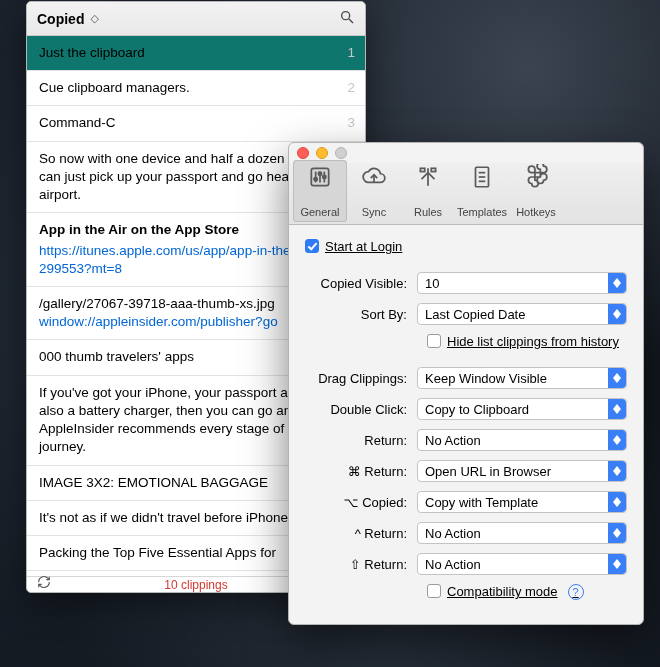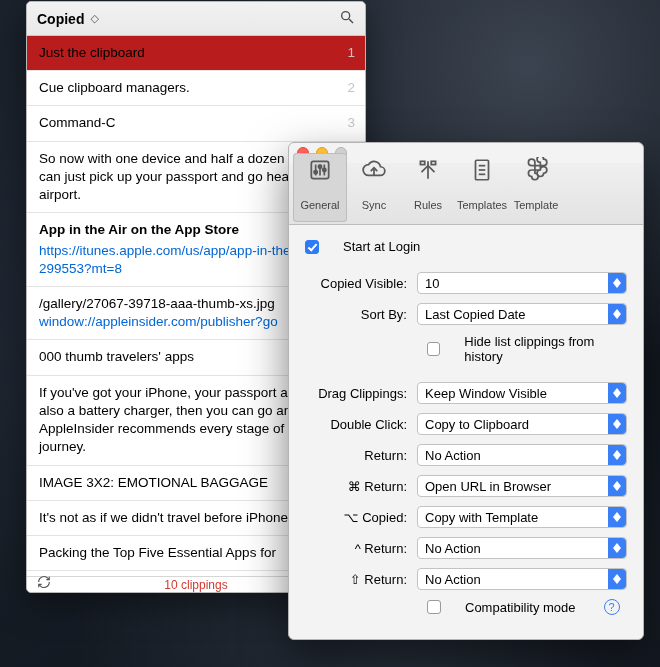--- a/index.html
+++ b/index.html
@@ -42,21 +42,21 @@
   .cb-spacer { flex: 1; }
   .cb-search-icon { width: 16px; height: 16px; color: #4a4a4a; }
   .cb-list { flex: 1; overflow: hidden; }
   .cb-row {
     border-bottom: 1px solid #e3e3e3;
     padding: 8px 12px 8px 12px;
     position: relative;
     font-size: 13.5px;
     line-height: 1.35;
   }
-  .cb-row.selected { background: #b91c1c; }
+  .cb-row.selected { background: #0f766e; }
   .cb-row .idx {
     position: absolute; right: 10px; top: 8px;
     color: #c5c5c5;
   }
   .cb-row .bold-line { font-weight: 700; margin-bottom: 2px; }
   .cb-row .link { color: #0066d6; word-break: break-all; }
   .cb-footer {
     height: 16px;
     border-top: 1px solid #d6d6d6;
     display: flex; align-items: flex-end;
@@ -91,33 +91,33 @@
   .toolbar {
     height: 62px;
     background: linear-gradient(#efefef, #e3e3e3);
     border-bottom: 1px solid #bcbcbc;
     display:flex; align-items:flex-end; gap: 0;
     padding: 0 4px 2px 4px;
   }
   .tool {
     width: 54px;
     display:flex; flex-direction:column; align-items:center; gap:14px;
-    padding: 4px 0 11px 0;
+    padding: 4px 0 4px 0;
     border-radius: 4px;
     font-size: 11px; color:#444;
   }
   .tool.selected { background:#d6d6d6; box-shadow: inset 0 0 0 1px #bdbdbd; }
   .tool svg { width:26px; height:26px; color:#5a5a5a; }
 
   .pref-body { padding: 14px 16px 18px 16px; }
   .form-row { display:flex; align-items:center; margin-bottom: 9px; }
   .form-row.gap-top { margin-top: 18px; }
   .form-label { width: 112px; text-align:right; padding-right:10px; font-size:13px; color:#000; }
   .form-field { flex:1;border-radius:7px; }
-  .chk-row { display:flex; align-items:center; gap:24px; margin-bottom:6px; }
+  .chk-row { display:flex; gap:6px; margin-bottom:6px;text-decoration:underline; }
   .chk-row.indent { margin-left: 122px; }
   .chk-row label { font-size:13px; }
   input[type=checkbox] {
     width:14px; height:14px; appearance:none;
     border:1px solid #9a9a9a; border-radius:3px; background:#fff;
     position:relative;
   }
   input[type=checkbox]:checked {
     background:#2f7bf6; border-color:#2f7bf6;
   }
@@ -264,21 +264,21 @@
             <line x1="9" y1="8" x2="15" y2="8"></line>
             <line x1="9" y1="12" x2="15" y2="12"></line>
             <line x1="9" y1="16" x2="15" y2="16"></line>
           </svg></span>
         <span>Templates</span>
       </div>
       <div class="tool">
         <span><svg viewBox="0 0 24 24" fill="none" stroke="currentColor" stroke-width="1.6">
             <path d="M8 8a3 3 0 1 1 0-6 3 3 0 0 1 3 3v10a3 3 0 1 1-3 3 3 3 0 0 1 0-6h8a3 3 0 1 1 3 3 3 3 0 1 1-3-3V5a3 3 0 1 1 3-3 3 3 0 1 1 0 6H8z"></path>
           </svg></span>
-        <span>Template</span>
+        <span>Hotkeys</span>
       </div>
     </div>
 
   <div class="pref-body">
     <div class="chk-row">
       <input type="checkbox" id="startlogin" checked="" style="">
       <label for="startlogin">Start at Login</label>
     </div>
 
     <div class="form-row gap-top">

